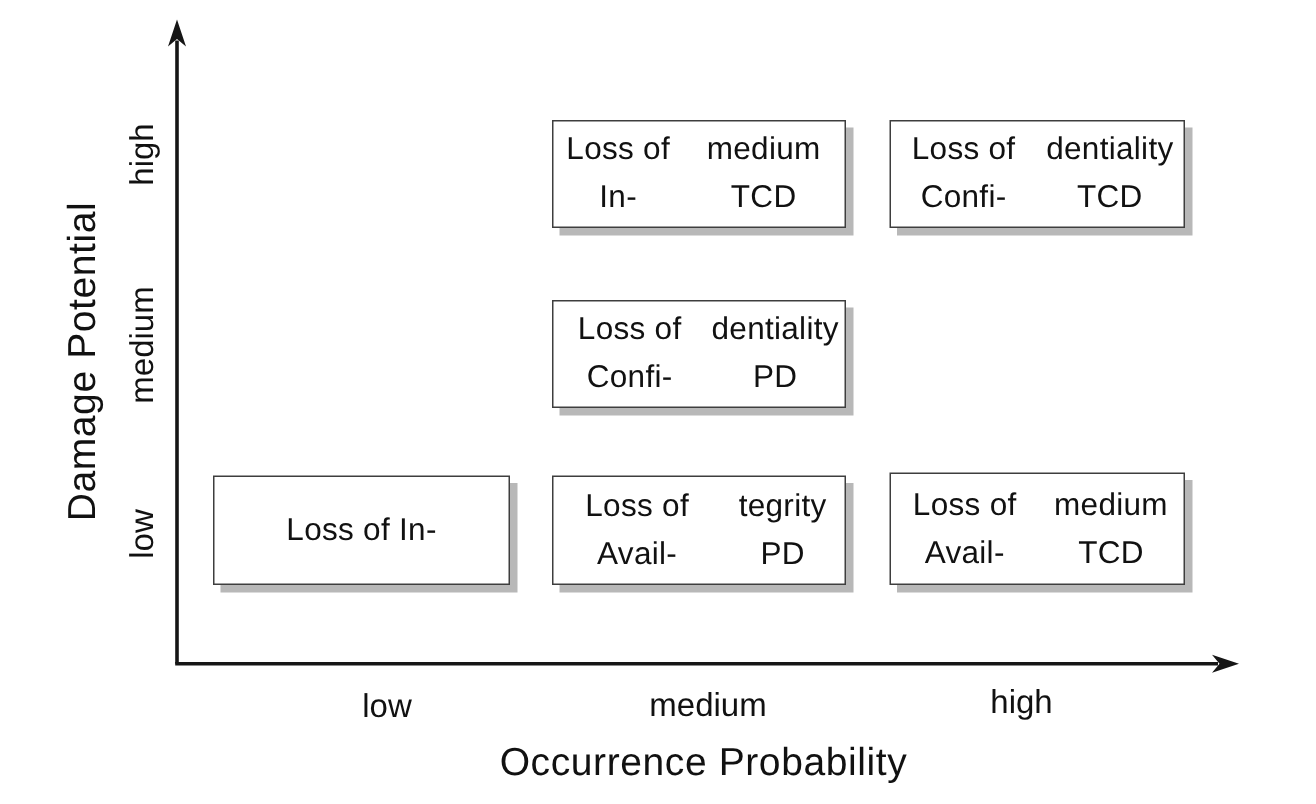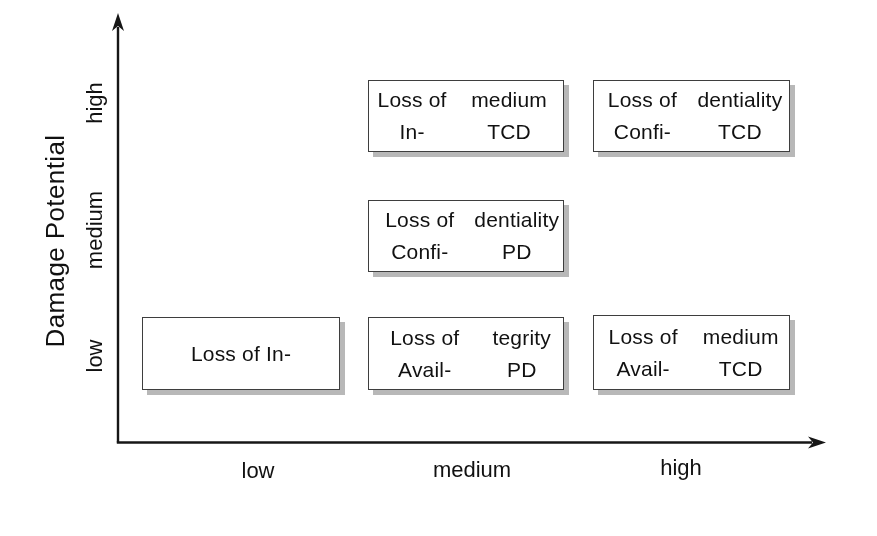--- a/index.html
+++ b/index.html
@@ -107,20 +107,21 @@
 
   <div class="node-box" style="left:593px; top:315px; width:197px; height:75px;">
     <span>Loss of Avail-</span>
     <span>medium TCD</span>
   </div>
 
   <div class="tick-x" style="left:258px; top:471px;">low</div>
   <div class="tick-x" style="left:472px; top:470px;">medium</div>
   <div class="tick-x" style="left:681px; top:468px;">high</div>
 
+  <div class="axis-title-x" style="left:469px; top:508px;">Occurrence Probability</div>
 
   <div class="tick-y" style="left:95px; top:103px;">high</div>
   <div class="tick-y" style="left:95px; top:230px;">medium</div>
   <div class="tick-y" style="left:95px; top:356px;">low</div>
 
   <div class="axis-title-y" style="left:55px; top:241px;">Damage Potential</div>
 
 </div>
 
 </body></html>

